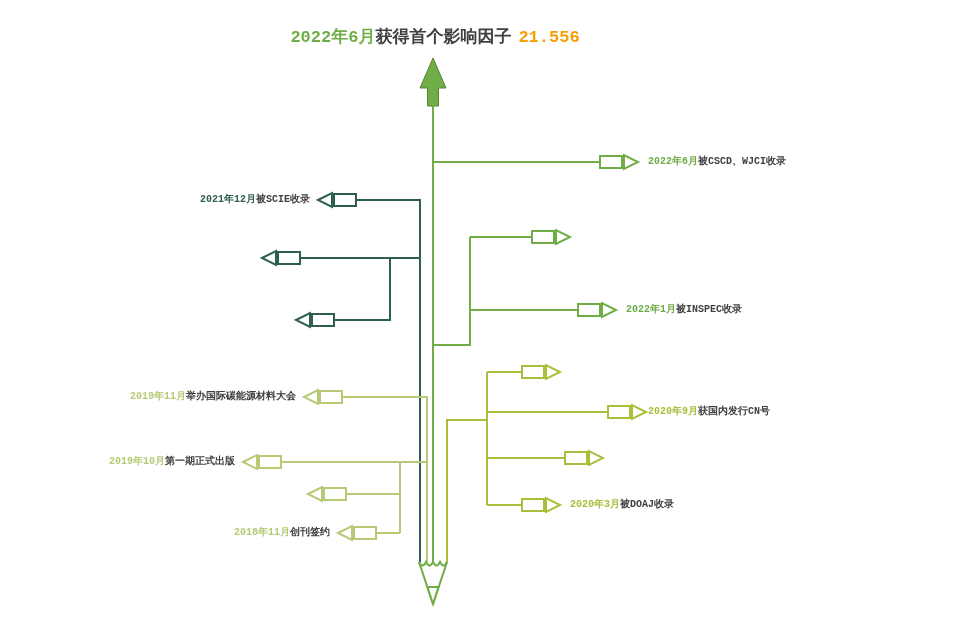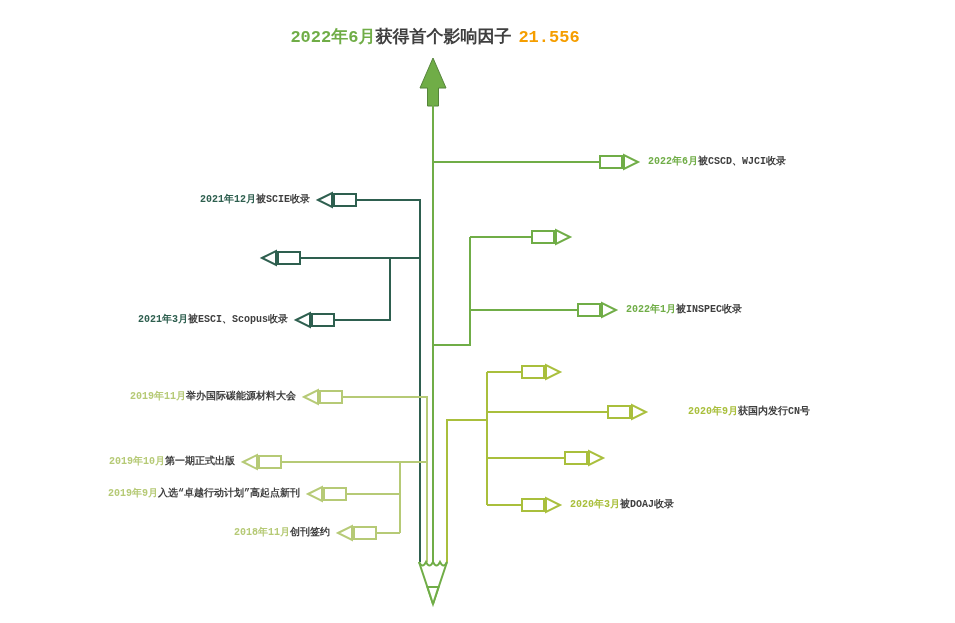--- a/index.html
+++ b/index.html
@@ -125,41 +125,35 @@
   <div class="lbl e2021" style="top:191px;right:645px">
     <span class="d">2021年12月</span><span class="t">被SCIE收录</span>
   </div>
 
 
 
   <div class="lbl e2022" style="top:301px;left:626px">
     <span class="d">2022年1月</span><span class="t">被INSPEC收录</span>
   </div>
 
-  <div class="lbl e2021" style="top:311px;right:667px">
-    <span class="d">2021年3月</span><span class="t">被ESCI、Scopus收录</span>
-  </div>
 
 
   <div class="lbl e2019" style="top:388px;right:659px">
     <span class="d">2019年11月</span><span class="t">举办国际碳能源材料大会</span>
   </div>
 
-  <div class="lbl e2020" style="top:403px;left:688px">
+  <div class="lbl e2020" style="top:403px;left:648px">
     <span class="d">2020年9月</span><span class="t">获国内发行CN号</span>
   </div>
 
 
   <div class="lbl e2019" style="top:453px;right:720px">
     <span class="d">2019年10月</span><span class="t">第一期正式出版</span>
   </div>
 
-  <div class="lbl e2019" style="top:485px;right:655px">
-    <span class="d">2019年9月</span><span class="t">入选“卓越行动计划”高起点新刊</span>
-  </div>
 
   <div class="lbl e2020" style="top:496px;left:570px">
     <span class="d">2020年3月</span><span class="t">被DOAJ收录</span>
   </div>
 
   <div class="lbl e2018" style="top:524px;right:625px">
     <span class="d">2018年11月</span><span class="t">创刊签约</span>
   </div>
 
 </div>

